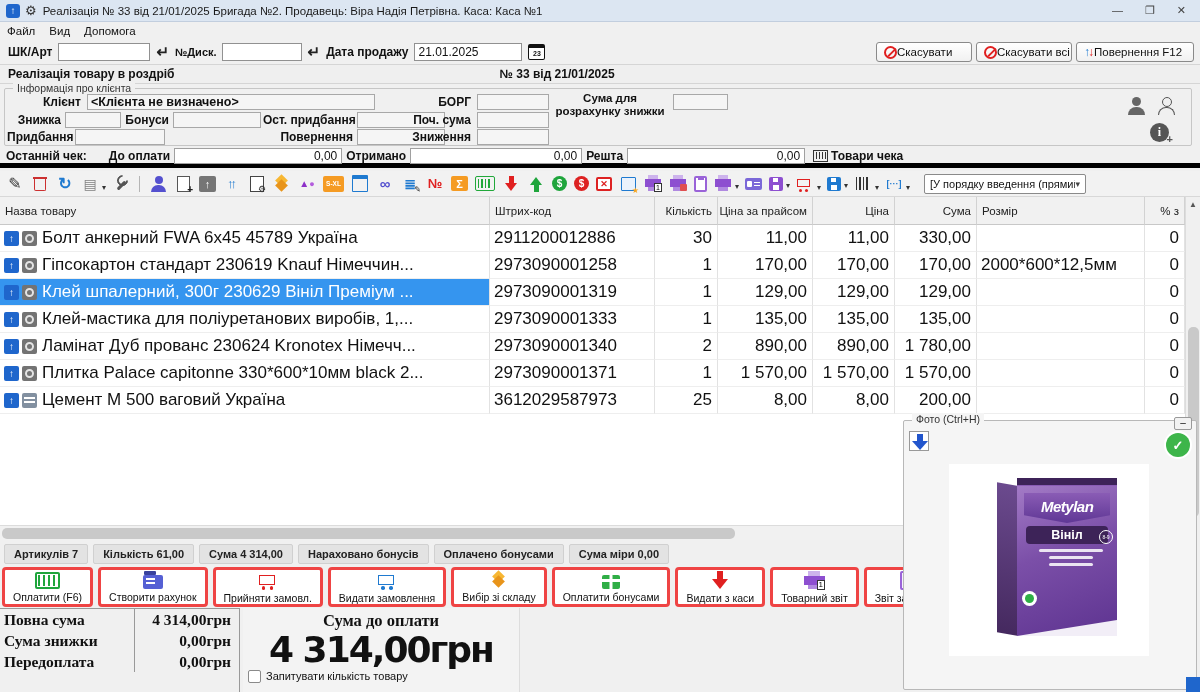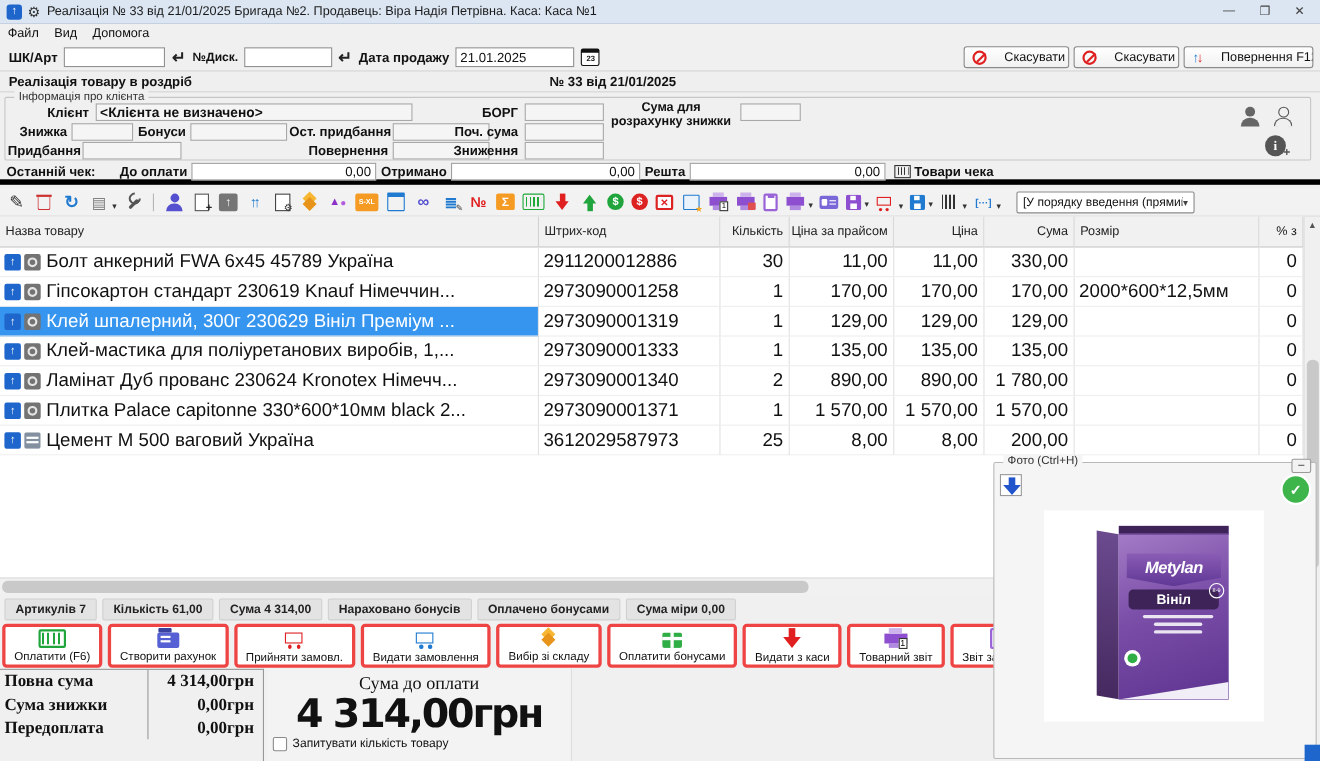--- a/index.html
+++ b/index.html
@@ -15,21 +15,21 @@
   .wbtns span{cursor:default}
   .menubar{position:absolute;left:0;top:22px;width:1200px;height:18px;display:flex;align-items:center;background:#f0f0f0}
   .mi{padding:0 7px;font-size:11.5px}
 
   
   .inputrow{position:absolute;left:0;top:40px;width:1200px;height:24px;display:flex;align-items:center}
   .lbl{font-weight:700;font-size:12px;white-space:nowrap}
   .field{background:#fff;border:1px solid #919191;height:18px;font-size:12px;display:flex;align-items:center;padding:0 3px;overflow:hidden;white-space:nowrap}
   .ret{font-size:15px;font-weight:700;color:#222;margin:0 6px}
   .cal{width:17px;height:16px;border:1.5px solid #111;border-top:4px solid #111;border-radius:2px;background:#fff;font-size:7px;font-weight:700;display:flex;align-items:center;justify-content:center}
-  .tbtn{height:20px;background:linear-gradient(#fff,#f1f1f1);border:1px solid #8a8a8a;border-radius:3px;display:flex;align-items:center;gap:16px;padding:0 7px;font-size:11.5px;white-space:nowrap;overflow:hidden}
+  .tbtn{height:20px;background:linear-gradient(#fff,#f1f1f1);border:1px solid #8a8a8a;border-radius:3px;display:flex;align-items:center;gap:0;padding:0 7px;font-size:11.5px;white-space:nowrap;overflow:hidden}
   .no{width:13px;height:13px;border:2px solid #e02020;border-radius:50%;position:relative;flex:none}
   .no::before{content:"";position:absolute;left:4.5px;top:-1px;width:2px;height:11px;background:#e02020;transform:rotate(45deg)}
   .updown{font-weight:700;font-size:12px;letter-spacing:-2px;padding-right:2px}
   .updown b{color:#1f7ad0}.updown i{color:#e02020;font-style:normal}
 
   
   .docheader{position:absolute;left:0;top:64px;width:1200px;height:20px;background:#efefef;border-top:1px solid #d5d5d5;border-bottom:1px solid #d5d5d5;display:flex;align-items:center;font-weight:700;font-size:12px}
   .docheader .t{padding-left:8px}
   .docheader .n{margin-left:325px}
 
@@ -168,40 +168,40 @@
   .ab-report{width:15px;height:19px;border:2px solid #9a63d8;border-radius:2px;color:#9a63d8;font-size:10px;font-weight:700;display:flex;align-items:center;justify-content:center;position:relative;background:#f6f0fd}
   .ab-report::before{content:"Σ"}
   .ab-report::after{content:"";position:absolute;top:-4px;left:50%;transform:translateX(-50%);width:7px;height:3px;background:#9a63d8}
 
   
   .sumtab{position:absolute;left:0;top:608px;width:240px;height:84px;border-top:1px solid #999;border-right:1px solid #999;background:#f0f0f0;font-family:"Liberation Serif",serif;font-weight:700;font-size:15.5px}
   .srow{display:flex;height:21px;align-items:center}
   .srow .sl{width:134px;padding-left:4px;white-space:nowrap}
   .srow .sv{width:102px;text-align:right;padding-right:5px;border-left:1px solid #999;line-height:21px;white-space:nowrap}
   .paybox{position:absolute;left:243px;top:608px;width:277px;height:84px;background:#f3f3f3;border-right:1px solid #ddd}
-  .paytitle{font-family:"Liberation Serif",serif;font-weight:400;font-size:16.5px;text-align:center;margin-top:3px}
+  .paytitle{font-family:"Liberation Serif",serif;font-weight:700;font-size:16.5px;text-align:center;margin-top:3px}
   .payval{font-family:"DejaVu Sans",sans-serif;font-weight:700;font-size:36px;letter-spacing:-2px;text-align:center;line-height:1.05}
   .askqty{display:flex;align-items:center;gap:5px;padding-left:5px;margin-top:1px}
   .cb{width:13px;height:13px;border:1px solid #8a8a8a;background:#fff;border-radius:2px;flex:none}
   .askqty span{font-size:11px}
 
   
   .photo{position:absolute;left:903px;top:420px;width:294px;height:270px;background:#f5f5f5;border:1px solid #b8b8b8;border-radius:2px}
   .photo .legend{background:#f5f5f5}
   .p-min{position:absolute;right:4px;top:-4px;width:18px;height:13px;border:1px solid #999;background:#f2f2f2;font-size:10px;line-height:10px;text-align:center;border-radius:2px}
   .p-down{position:absolute;left:5px;top:10px;width:20px;height:20px;border:1px solid #999;background:#fff}
   .p-down::before{content:"";position:absolute;top:2px;left:7px;width:6px;height:8px;background:#2255cc}
   .p-down::after{content:"";position:absolute;top:9px;left:2px;border-left:8px solid transparent;border-right:8px solid transparent;border-top:9px solid #2255cc}
   .p-check{position:absolute;right:6px;top:12px;width:24px;height:24px;border-radius:50%;background:#3db54a;color:#fff;font-size:13px;font-weight:700;display:flex;align-items:center;justify-content:center;box-shadow:0 0 0 2px #fff}
   .imgbox{position:absolute;left:45px;top:43px;width:200px;height:192px;background:#fff}
   .pbox{position:absolute;left:48px;top:14px;width:122px;height:162px}
   .pbox .pside{position:absolute;left:0;top:6px;width:20px;height:150px;background:linear-gradient(#6b4a8e,#45295f);transform:skewY(10deg)}
   .pbox .pfront{position:absolute;left:20px;top:0;width:100px;height:158px;background:linear-gradient(160deg,#a77fc9 0%,#7b4fa8 45%,#5d3390 100%);overflow:hidden}
   .pstrip{height:8px;background:#3d2358;border-bottom:1px solid #8a5cb5}
-  .plogo{margin:17px 7px 3px;background:linear-gradient(#8a5cb5,#5f3795);text-align:center;padding:5px 17px 8px;clip-path:polygon(0 0,100% 0,100% 74%,50% 100%,0 74%)}
+  .plogo{margin:7px 7px 3px;background:linear-gradient(#8a5cb5,#5f3795);text-align:center;padding:5px 17px 8px;clip-path:polygon(0 0,100% 0,100% 74%,50% 100%,0 74%)}
   .plogo span{color:#fff;font-weight:700;font-style:italic;font-size:15px;letter-spacing:-.5px}
   .pvinyl{margin:3px 9px;background:#3d2358;border-radius:4px;color:#fff;text-align:center;font-weight:700;font-size:12.5px;padding:2px 0}
   .pline{height:3px;background:rgba(255,255,255,.85);border-radius:2px;margin:5px 14px 0 22px}
   .pline.short{margin:4px 24px 0 32px}
   .pbadge{position:absolute;left:5px;bottom:30px;width:15px;height:15px;border-radius:50%;background:#fff}
   .pbadge::before{content:"";position:absolute;inset:3px;border-radius:50%;background:#2fae46}
   .pdiag{position:absolute;bottom:0;left:0;width:100%;height:16px;background:#f2eef7;clip-path:polygon(0 100%,100% 0,100% 100%)}
   .pcirc{position:absolute;right:4px;top:52px;width:14px;height:14px;border-radius:50%;border:1px solid #fff;color:#fff;font-size:5px;display:flex;align-items:center;justify-content:center}
   .bluecorner{position:absolute;left:1186px;top:677px;width:14px;height:15px;background:#1f66cc}
 </style>

